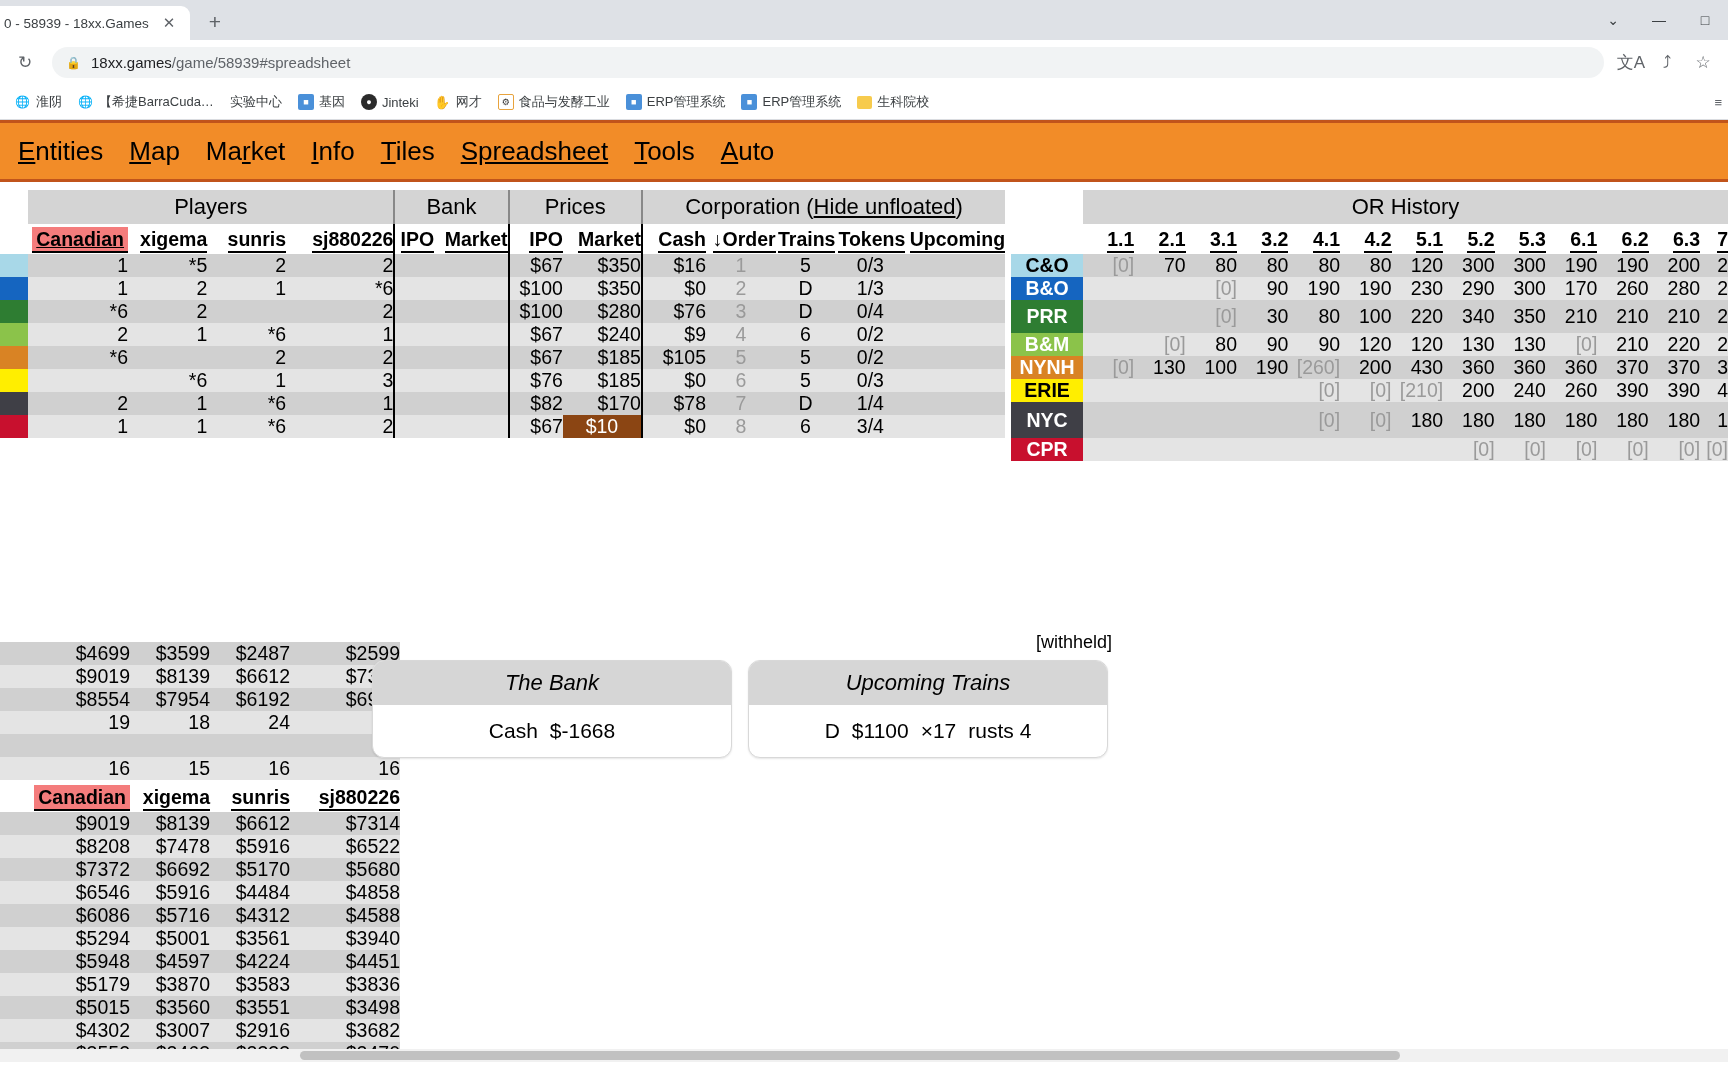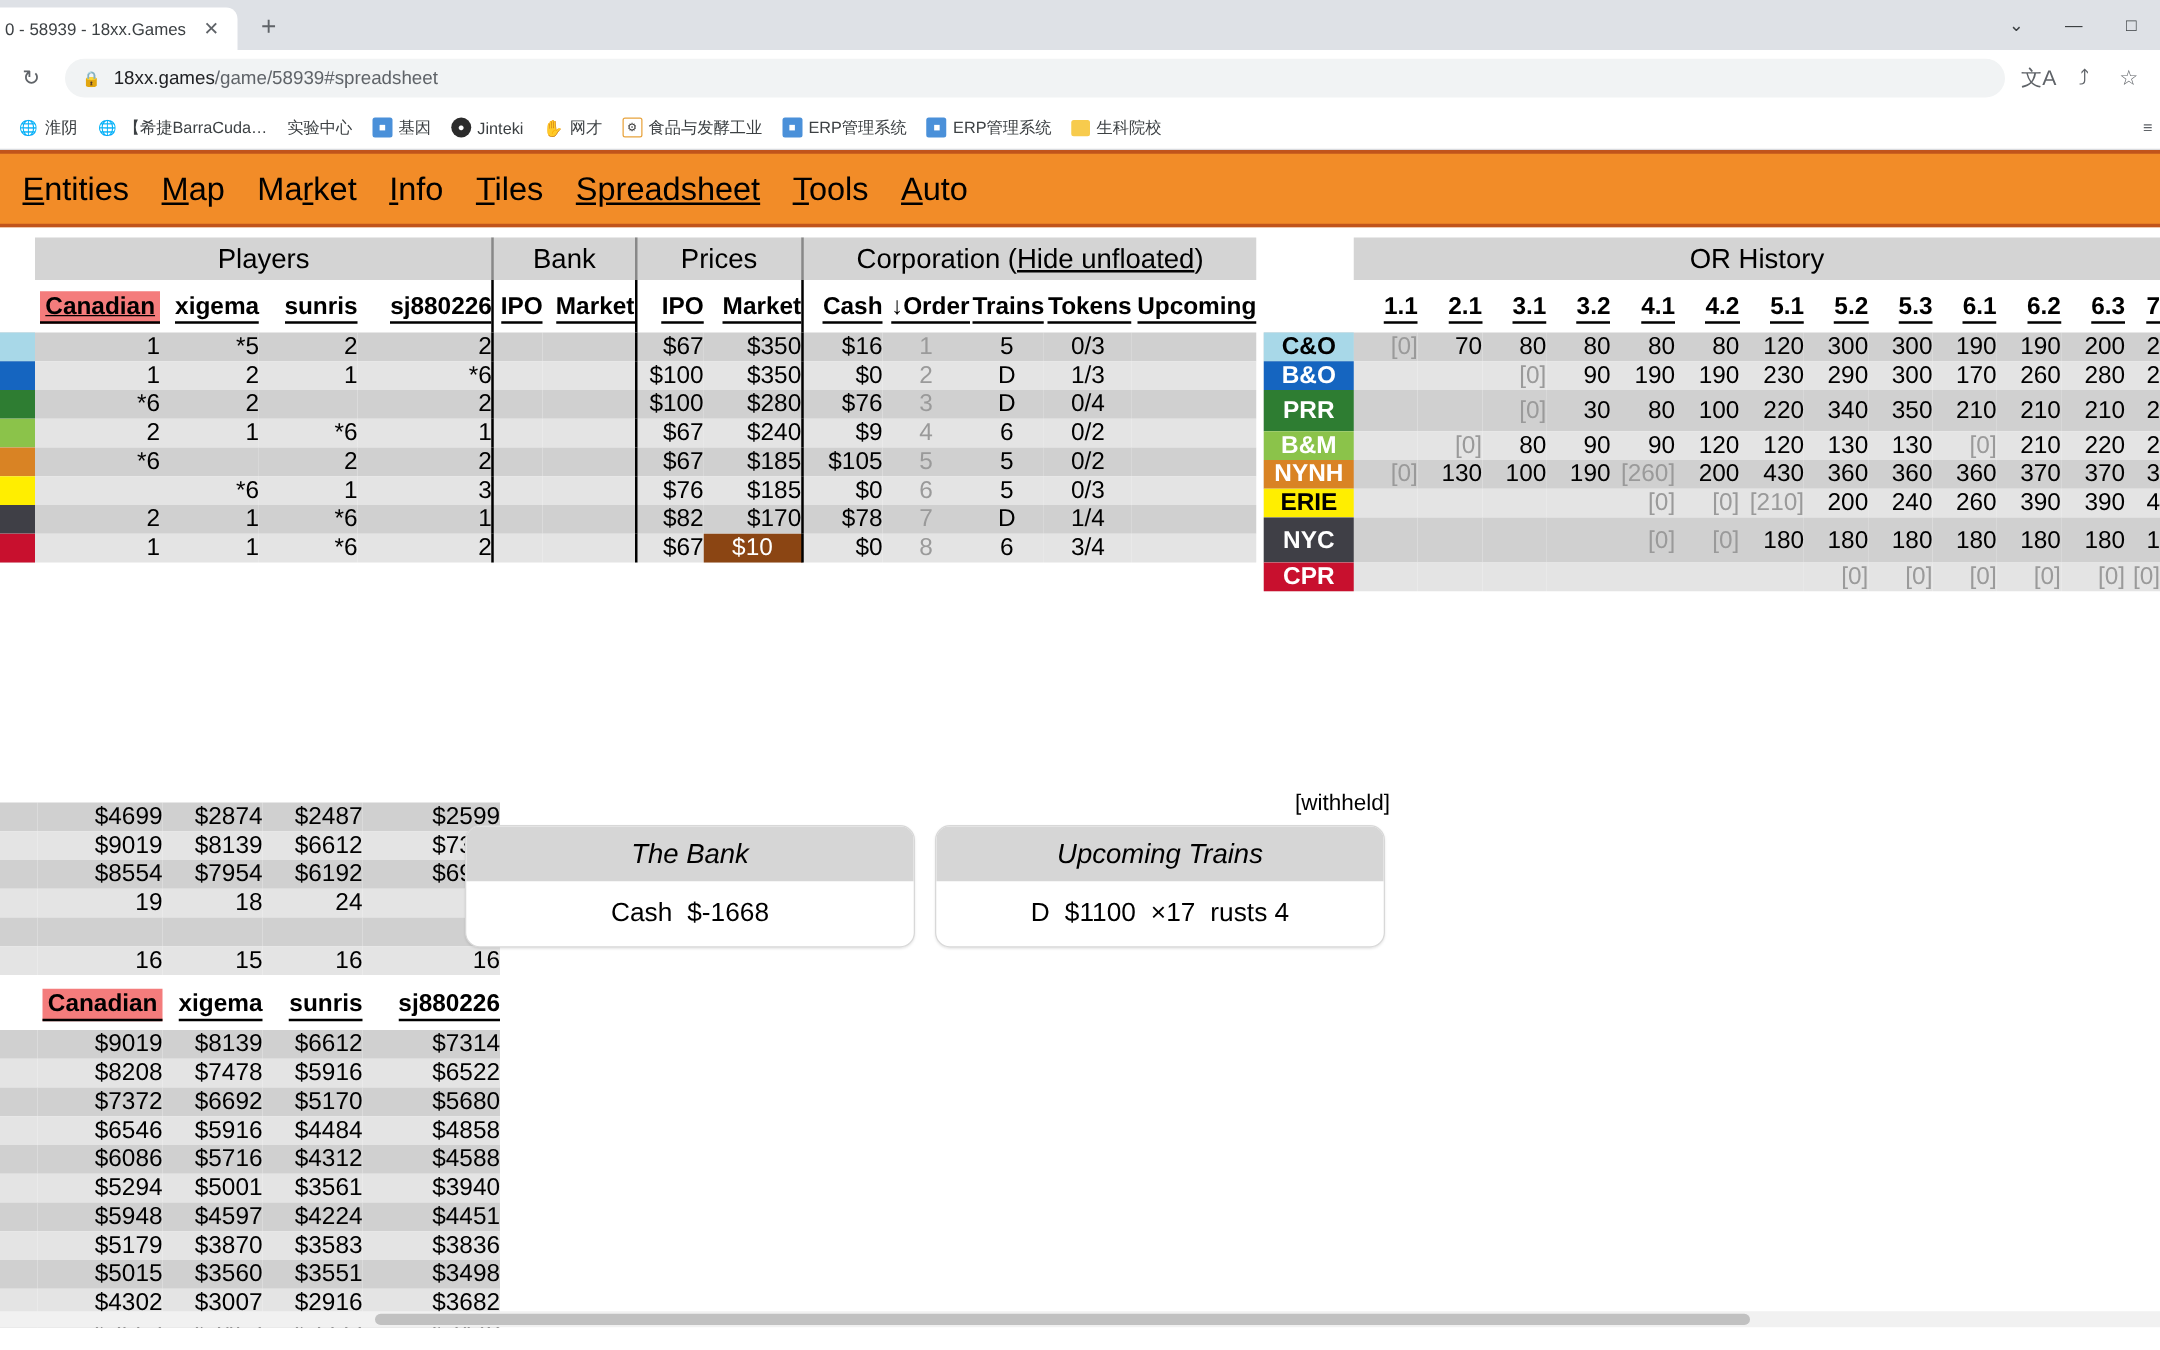--- a/index.html
+++ b/index.html
@@ -170,21 +170,21 @@
     font-weight: normal;
     height: 34px;
     border-right: 2px solid #888;
   }
   .grp-head.nob { border-right: none; }
   .col-head {
     background: #ffffff;
     font-size: 19.5px;
     font-weight: bold;
     text-align: right;
-    height: 42px;
+    height: 30px;
     padding: 0 6px;
     white-space: nowrap;
   }
   .col-head span { border-bottom: 2px solid #000; padding-bottom: 1px; }
   .col-head.sep { border-right: 2px solid #000; }
 
   .rowA { background: #d0d0d0; }
   .rowB { background: #e4e4e4; }
   td.num { text-align: right; padding: 0 8px; height: 23px; white-space: nowrap; }
   td.num.sep { border-right: 2px solid #000; }
@@ -664,21 +664,21 @@
       </table>
     </div>
 
     <div style="position:absolute; left:1036px; top:450px;" class="withheld">[withheld]</div>
 
     <table class="ss" style="position:absolute; left:-30px; top:460px;">
       <tbody id="summary-rows">
           <tr class="rowA">
             <td class="num" style="width: 60px; text-align: left;"></td>
             <td class="num" style="width: 100px;">$4699</td>
-            <td class="num" style="width: 80px;">$2874</td>
+            <td class="num" style="width: 80px;">$3599</td>
             <td class="num" style="width: 80px;">$2487</td>
             <td class="num" style="width: 110px;">$2599</td>
           </tr>
           <tr class="rowB">
             <td class="num" style="width: 60px; text-align: left;"></td>
             <td class="num" style="width: 100px;">$9019</td>
             <td class="num" style="width: 80px;">$8139</td>
             <td class="num" style="width: 80px;">$6612</td>
             <td class="num" style="width: 110px;">$7314</td>
           </tr>

